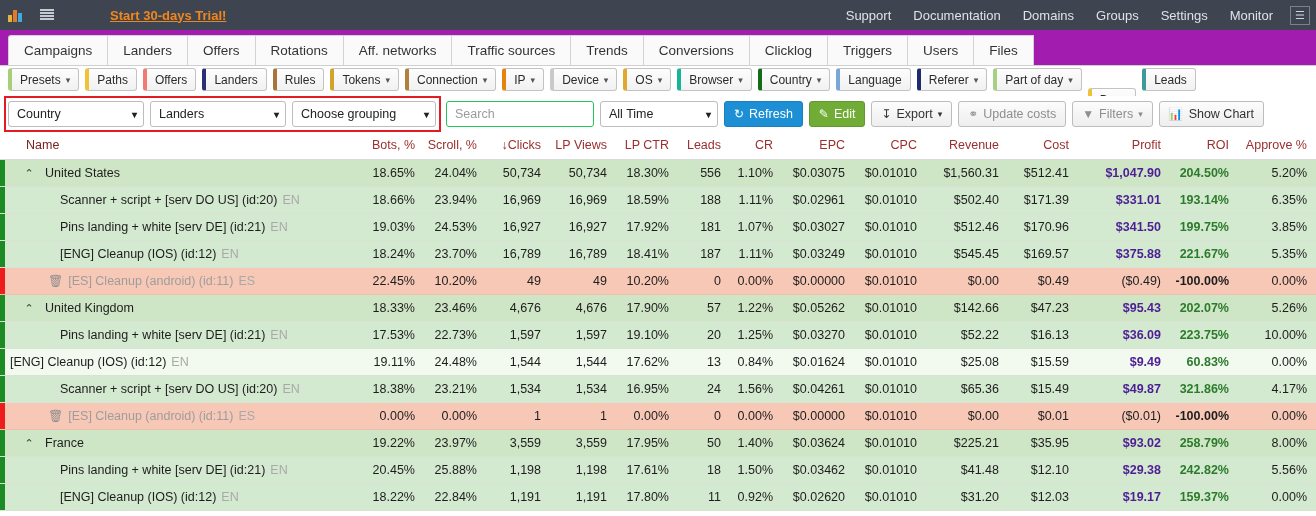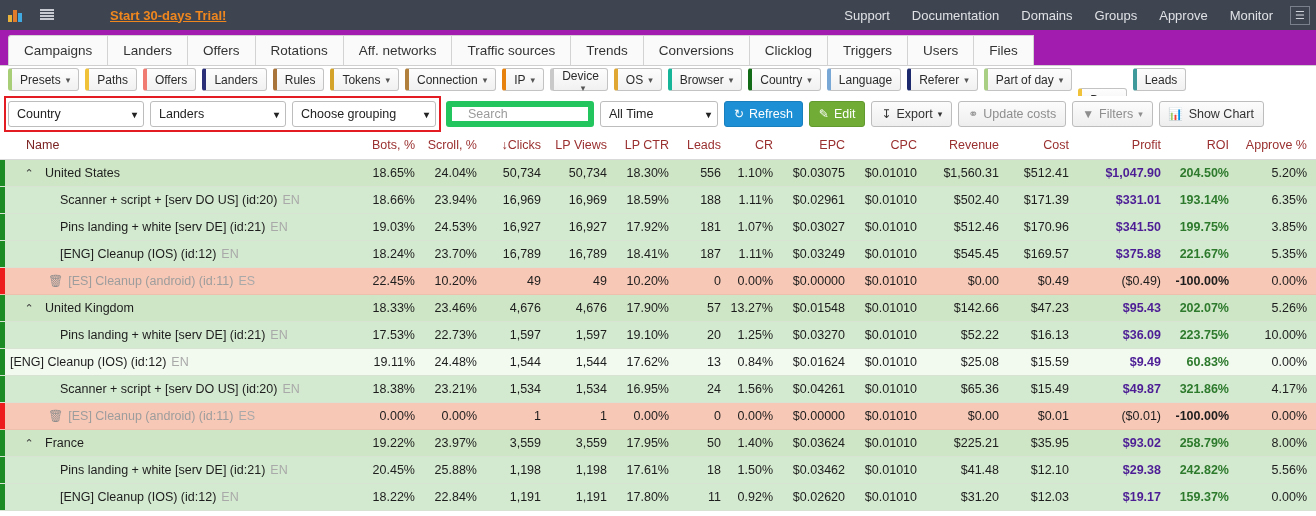--- a/index.html
+++ b/index.html
@@ -145,24 +145,24 @@
   }
   .sel .arr {
     margin-left: auto; padding-left: 10px;
     font-size: 10px; color: #222; font-weight: bold;
   }
   #g1 { width: 136px; }
   #g2 { width: 136px; }
   #g3 { width: 144px; }
   #searchbox {
     width: 148px; height: 26px;
-    border: 6px solid #22c55e; border-radius: 3px;
+    border: 1px solid #22c55e; border-radius: 3px;
     background: #fff; color: #9b9b9b;
     font-size: 12.5px;
-    padding: 0 16px;
+    padding: 0 8px;
     display: flex; align-items: center;
     margin-left: 4px;
   }
   #alltime { width: 118px; }
   .btn {
     height: 26px;
     display: flex; align-items: center; gap: 5px;
     font-size: 12.5px;
     border-radius: 3px;
     padding: 0 9px;
@@ -267,21 +267,21 @@
       <i></i>
       <i></i>
       <i></i>
     </span>
   <span class="tb-trial">Start 30-days Trial!</span>
   <span class="tb-right">
     <span class="tb-link">Support</span>
     <span class="tb-link">Documentation</span>
     <span class="tb-link">Domains</span>
     <span class="tb-link">Groups</span>
-    <span class="tb-link">Approve</span>
+    <span class="tb-link">Settings</span>
     <span class="tb-link">Monitor</span>
     <span class="tb-usr">☰</span>
   </span>
 </div>
 
 <div id="maintabs">
     <div class="mtab">Campaigns</div>
     <div class="mtab">Landers</div>
     <div class="mtab">Offers</div>
     <div class="mtab">Rotations</div>
@@ -317,21 +317,21 @@
       <span class="caret">▾</span>
     </div>
     <div class="chip" style="border-left-color: rgb(176, 128, 60);">
       <span>Connection</span>
       <span class="caret">▾</span>
     </div>
     <div class="chip" style="border-left-color: rgb(232, 130, 14);">
       <span>IP</span>
       <span class="caret">▾</span>
     </div>
-    <div class="chip" style="border-left-color: rgb(201, 201, 201); flex-direction: column;">
+    <div class="chip" style="border-left-color: rgb(201, 201, 201);">
       <span>Device</span>
       <span class="caret">▾</span>
     </div>
     <div class="chip" style="border-left-color: rgb(224, 168, 50);">
       <span>OS</span>
       <span class="caret">▾</span>
     </div>
     <div class="chip" style="border-left-color: rgb(22, 181, 154);">
       <span>Browser</span>
       <span class="caret">▾</span>
@@ -575,22 +575,22 @@
               <span class="chevron">⌃</span>
               <span class="label">United Kingdom</span>
             </span>
           </td>
           <td>18.33%</td>
           <td>23.46%</td>
           <td>4,676</td>
           <td>4,676</td>
           <td>17.90%</td>
           <td>57</td>
-          <td>13.27%</td>
-          <td>$0.01548</td>
+          <td>1.22%</td>
+          <td>$0.05262</td>
           <td>$0.01010</td>
           <td>$142.66</td>
           <td>$47.23</td>
           <td class="pos">$95.43</td>
           <td class="roi-pos">202.07%</td>
           <td>5.26%</td>
           <td></td>
         </tr>
         <tr class="child">
           <td class="nm">

